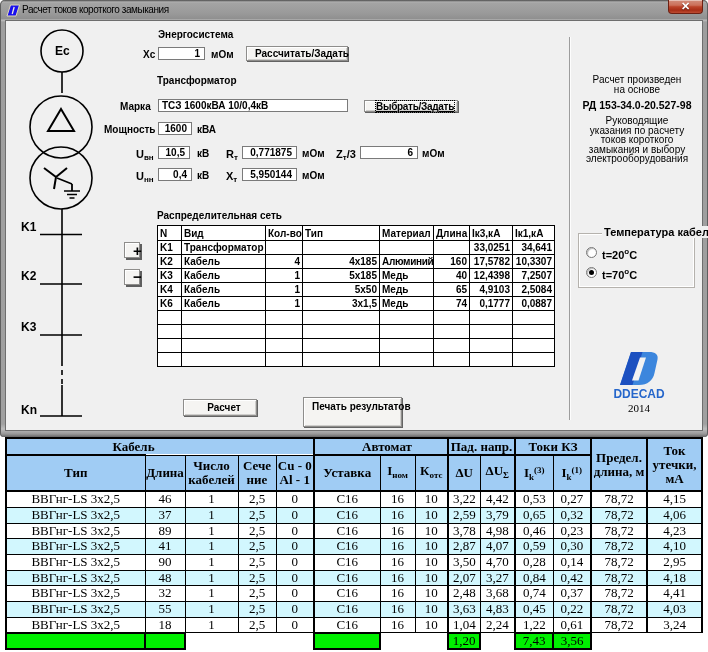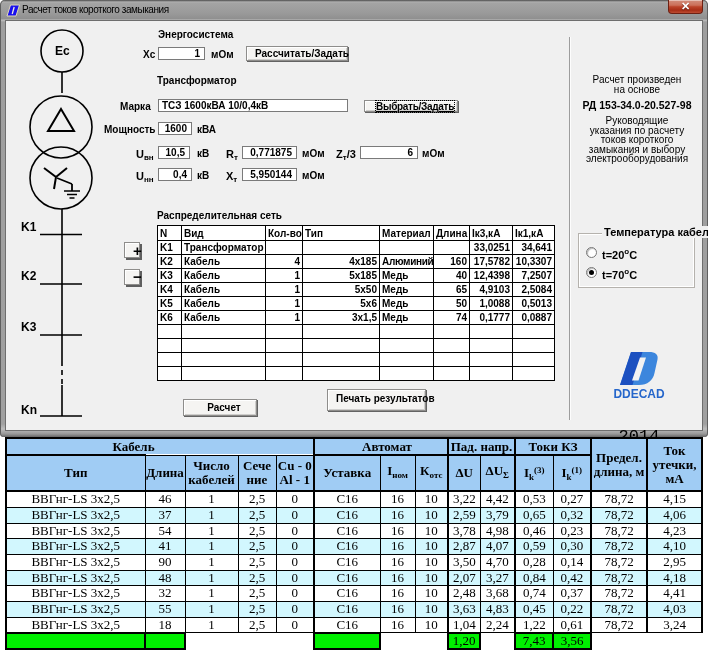--- a/index.html
+++ b/index.html
@@ -203,30 +203,20 @@
             <td>K4</td>
             <td>Кабель</td>
             <td class="r">1</td>
             <td class="r">5х50</td>
             <td>Медь</td>
             <td class="r">65</td>
             <td class="r">4,9103</td>
             <td class="r">2,5084</td>
           </tr>
       <tr>
-            <td>K5</td>
-            <td>Кабель</td>
-            <td class="r">1</td>
-            <td class="r">5х6</td>
-            <td>Медь</td>
-            <td class="r">50</td>
-            <td class="r">1,0088</td>
-            <td class="r">0,5013</td>
-          </tr>
-      <tr>
             <td>K6</td>
             <td>Кабель</td>
             <td class="r">1</td>
             <td class="r">3х1,5</td>
             <td>Медь</td>
             <td class="r">74</td>
             <td class="r">0,1777</td>
             <td class="r">0,0887</td>
           </tr>
       <tr>
@@ -266,21 +256,21 @@
             <td></td>
             <td></td>
             <td></td>
             <td></td>
             <td></td>
           </tr>
     </tbody>
       </table>
 
     <div class="btn" style="left:183px;top:399px;width:74px;height:17px;line-height:16px;">Расчет</div>
-    <div class="btn" style="left:303px;top:389px;width:99px;height:22px;line-height:18px;margin-left:24px;">Печать результатов</div>
+    <div class="btn" style="left:303px;top:397px;width:99px;height:30px;line-height:18px;">Печать результатов</div>
 
     <div class="abs" style="left:569px;top:37px;width:2px;height:383px;background:#9d9d9d;border-right:1px solid #fdfdfd;"></div>
 
     <div class="rtxt" style="top:75px;line-height:10.3px;">Расчет произведен<br>на основе</div>
     <div class="rtxt" style="top:100px;font-weight:bold;font-size:10.5px;line-height:11px;">РД 153-34.0-20.527-98</div>
     <div class="rtxt" style="top:116px;">Руководящие<br>указания по расчету<br>токов короткого<br>замыкания и выбору<br>электрооборудования</div>
 
     <div id="grpbox"></div>
     <div id="grplbl">Температура кабеля</div>
     <div class="radio" style="left:586px;top:247px;"></div>
@@ -289,21 +279,21 @@
         <div class="dot"></div>
       </div>
     <div class="lbl" style="left:602px;top:267px;font-size:11px;">t=70<sup style="font-size:8px;">о</sup>С</div>
 
     <svg class="abs" style="left:619px;top:352px" width="40" height="34" viewBox="0 0 40 34">
       <path fill="#3c86dd" d="M12,0 L30,0 C36.5,0 39.5,2.5 38.5,7.5 L35.5,21 C34,28.5 28.5,33 20,33 L1,33 Z"></path>
       <path fill="#1c50c0" d="M12,0 L23.5,0 L13.5,33 L1,33 Z"></path>
       <path fill="#f2f2f2" d="M21,5.5 L27,5.5 L19.5,28.5 L13,28.5 Z"></path>
     </svg>
     <div class="abs" style="left:610px;top:386px;width:58px;text-align:center;font-size:13px;font-weight:bold;color:#2566cb;transform:scaleX(0.92);letter-spacing:0px;">DDECAD</div>
-    <div class="abs" style="left:610px;top:402px;width:58px;text-align:center;font-family:Liberation Mono, monospace;font-size:17px;margin-top:25px;">2014</div>
+    <div class="abs" style="left:610px;top:402px;width:58px;text-align:center;font-family:Liberation Serif, serif;font-size:11px;">2014</div>
   </div>
 
   <div id="excel">
   <table id="xt">
     <colgroup>
       <col style="width:139px">
           <col style="width:40px">
           <col style="width:53px">
           <col style="width:38px">
           <col style="width:38px">
@@ -367,21 +357,21 @@
             <td class="thR">10</td>
             <td>2,59</td>
             <td class="thR">3,79</td>
             <td>0,65</td>
             <td class="thR">0,32</td>
             <td class="thR">78,72</td>
             <td class="thR">4,06</td>
           </tr>
     <tr style="height:15px;">
             <td class="thL">ВВГнг-LS 3х2,5</td>
-            <td>54</td>
+            <td>89</td>
             <td>1</td>
             <td>2,5</td>
             <td>0</td>
             <td class="thL">С16</td>
             <td>16</td>
             <td class="thR">10</td>
             <td>3,78</td>
             <td class="thR">4,98</td>
             <td>0,46</td>
             <td class="thR">0,23</td>

